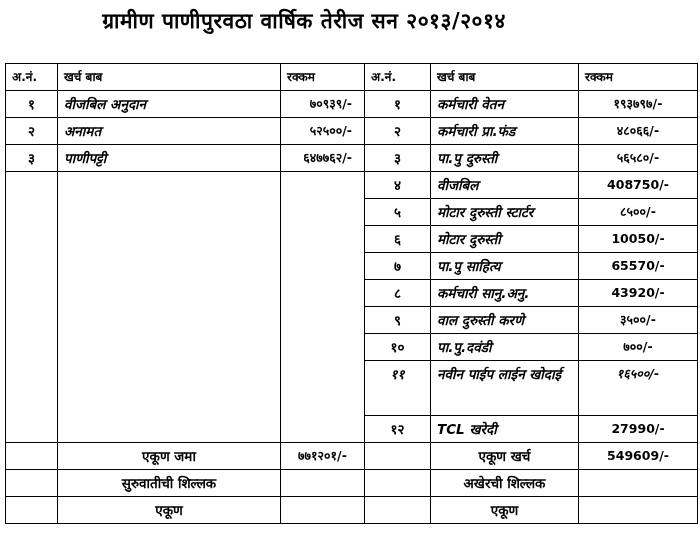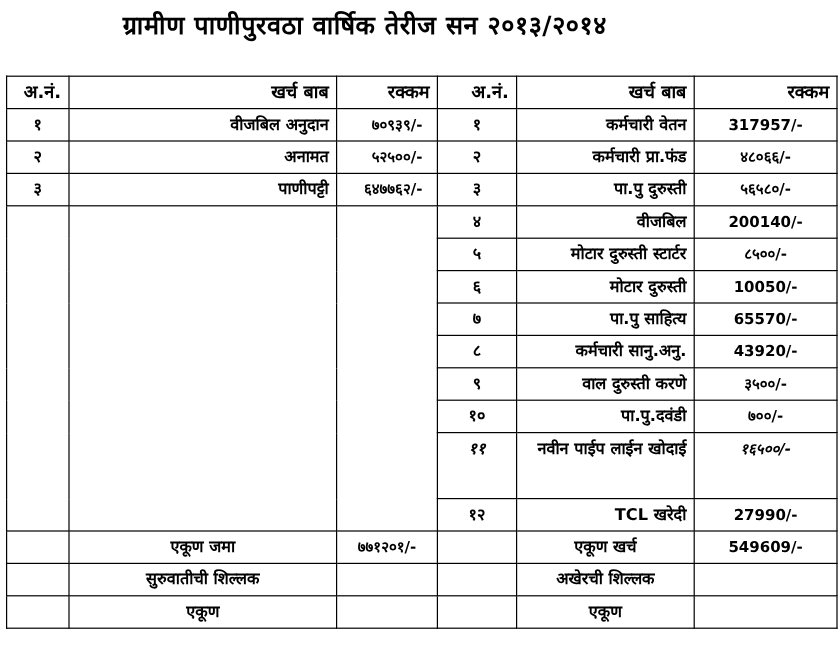--- a/index.html
+++ b/index.html
@@ -5,24 +5,24 @@
   html, body { margin: 0; padding: 0; background: #ffffff; }
   body { width: 700px; height: 546px; position: relative; overflow: hidden;
          font-family: "DejaVu Sans", sans-serif; color: #000; }
   .title { position: absolute; left: 0; top: 6px; width: 608px; text-align: center;
            font-size: 21px; font-weight: bold; letter-spacing: 0.5px; }
   table.tb { position: absolute; left: 5px; top: 63px; border-collapse: collapse;
              table-layout: fixed; width: 692px; }
   table.tb td, table.tb th { border: 1.5px solid #000; padding: 0 6px; font-size: 13.5px;
              font-weight: bold; height: 25.5px; line-height: 26px; vertical-align: middle;
              white-space: nowrap; overflow: hidden; }
-  table.tb th { font-size: 15px; text-align: right; height: 24px; }
+  table.tb th { font-size: 12px; text-align: left; height: 24px; }
   .c { text-align: center; }
   .r { text-align: right; padding-right: 12px !important; margin-left: 25px; }
-  .l { text-align: right; }
+  .l { text-align: left; font-style: italic; }
   .amt { font-size: 12.5px !important; }
   .tall { height: 54px !important; line-height: 26px; vertical-align: top !important; white-space: normal !important; }
   .tallnum { vertical-align: top !important; font-style: italic; }
 </style>
 </head>
 <body>
 
 <div class="title">ग्रामीण पाणीपुरवठा वार्षिक तेरीज सन २०१३/२०१४</div>
 
 <table class="tb">
@@ -43,21 +43,21 @@
     <th>खर्च बाब</th>
     <th>रक्कम</th>
   </tr>
 
   <tr>
     <td class="c">१</td>
     <td class="l">वीजबिल अनुदान</td>
     <td class="r amt">७०९३९/-</td>
     <td class="c">१</td>
     <td class="l">कर्मचारी वेतन</td>
-    <td class="c amt">317957/-</td>
+    <td class="c amt">१९३७९७/-</td>
   </tr>
   <tr>
     <td class="c">२</td>
     <td class="l">अनामत</td>
     <td class="r amt">५२५००/-</td>
     <td class="c">२</td>
     <td class="l">कर्मचारी प्रा.फंड</td>
     <td class="c amt">४८०६६/-</td>
   </tr>
   <tr>
@@ -67,21 +67,21 @@
     <td class="c">३</td>
     <td class="l">पा.पु दुरुस्ती</td>
     <td class="c amt">५६५८०/-</td>
   </tr>
   <tr>
     <td rowspan="9"></td>
     <td rowspan="9"></td>
     <td rowspan="9"></td>
     <td class="c">४</td>
     <td class="l">वीजबिल</td>
-    <td class="c amt">200140/-</td>
+    <td class="c amt">408750/-</td>
   </tr>
   <tr>
     <td class="c">५</td>
     <td class="l">मोटार दुरुस्ती स्टार्टर</td>
     <td class="c amt">८५००/-</td>
   </tr>
   <tr>
     <td class="c">६</td>
     <td class="l">मोटार दुरुस्ती</td>
     <td class="c amt">10050/-</td>

